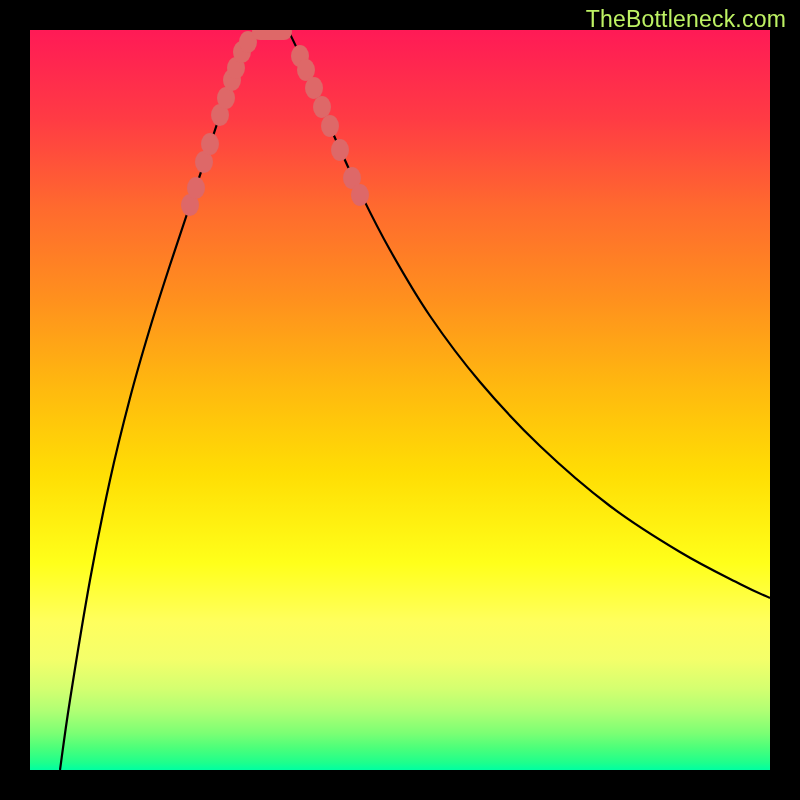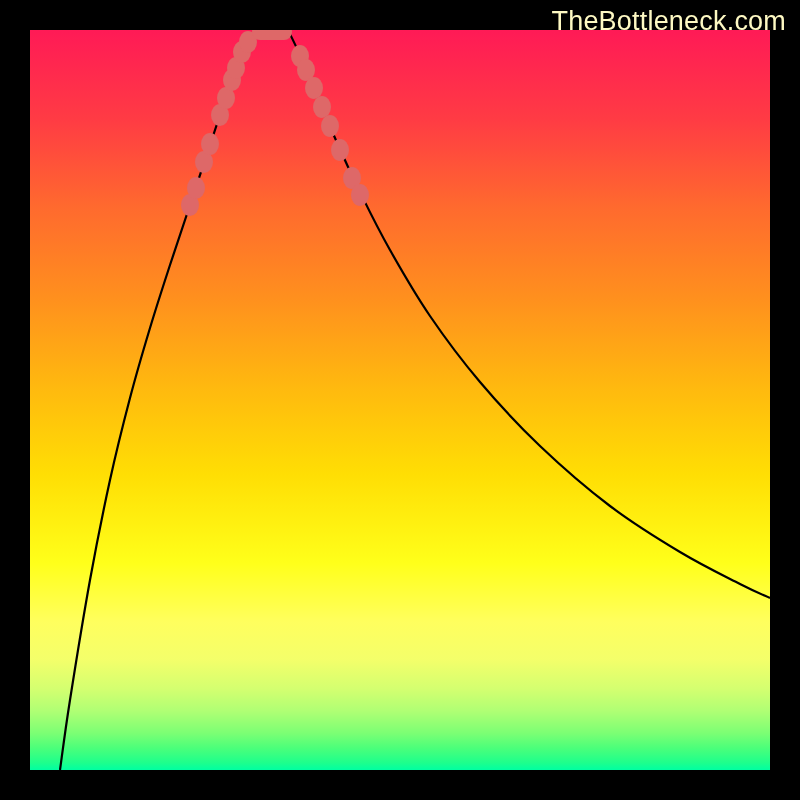--- a/index.html
+++ b/index.html
@@ -38,22 +38,22 @@
       #7cff74 95%,
       #4cff7a 97%,
       #1eff8c 99%,
       #00ffa2 100%
     );
   }
   .watermark {
     position: absolute;
     top: 6px;
     right: 14px;
-    color: #fef9c3;
-    font-size: 27px;
+    color: #bef264;
+    font-size: 23px;
     font-weight: 400;
     letter-spacing: 0.2px;
     z-index: 5;
   }
   svg.curves {
     position: absolute;
     left: 0;
     top: 0;
     width: 740px;
     height: 740px;

